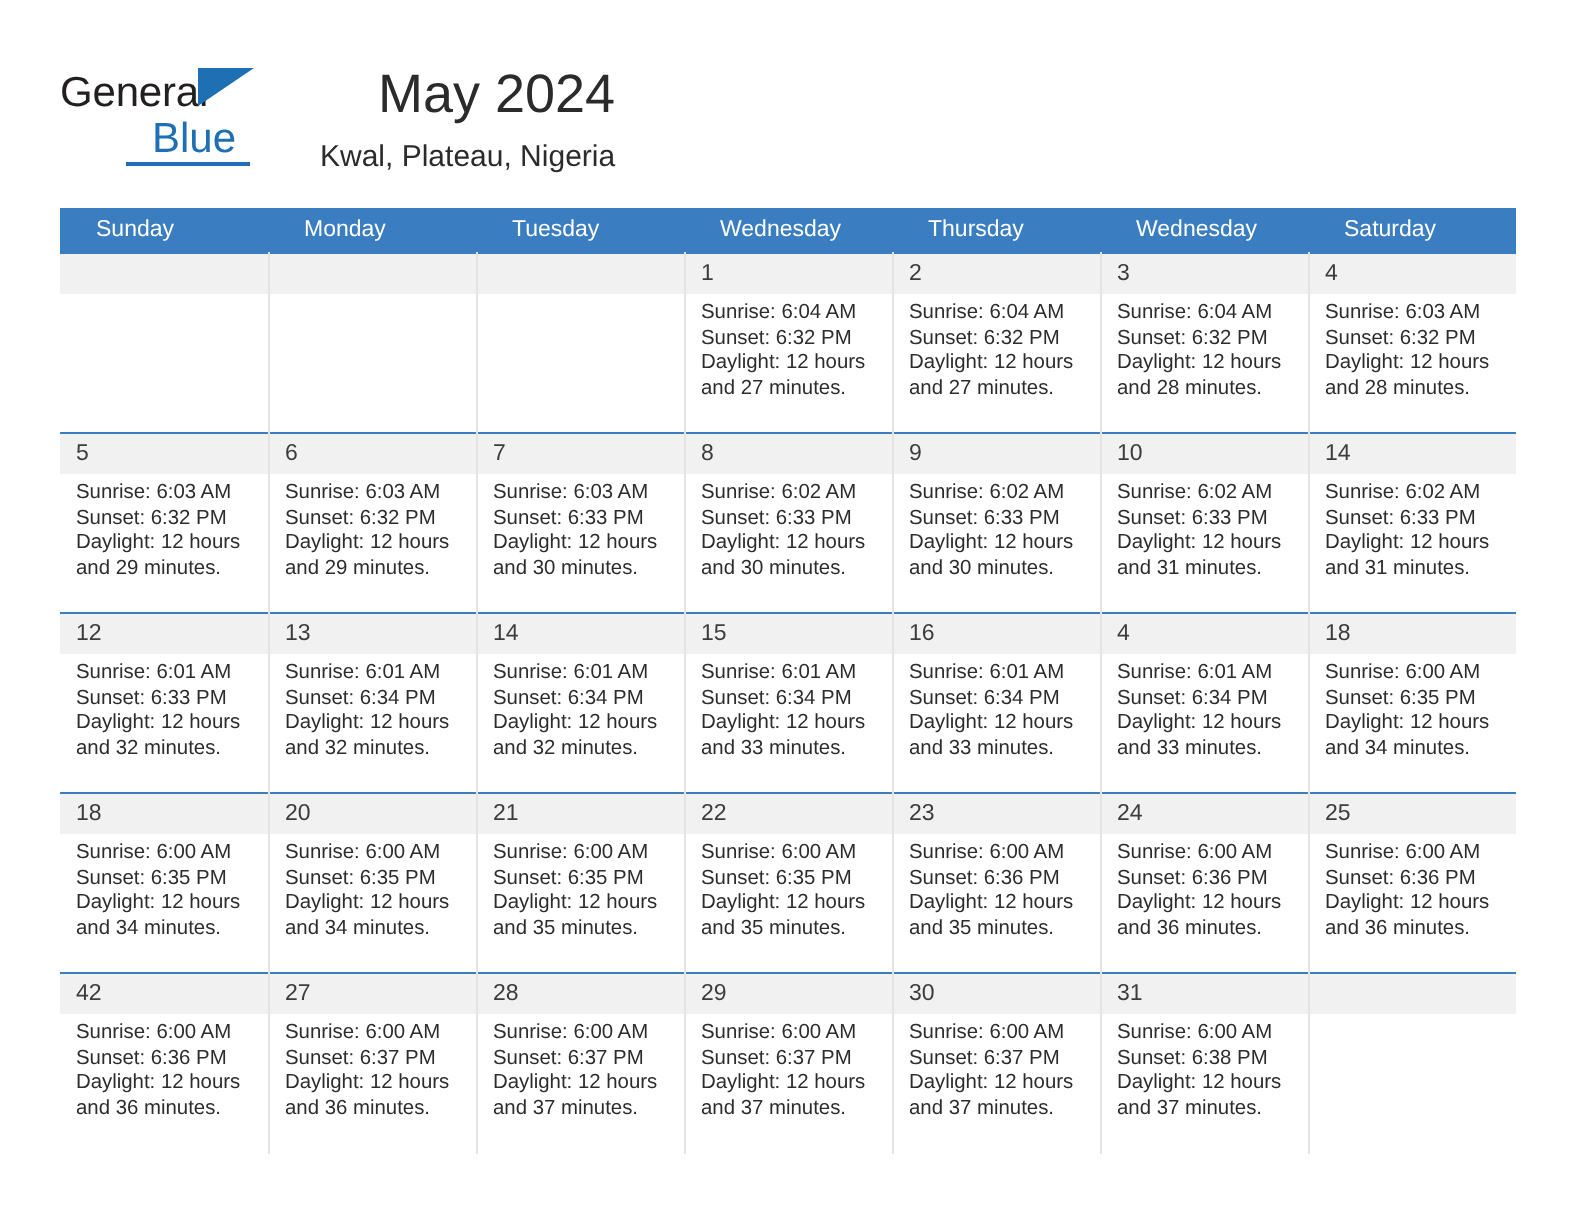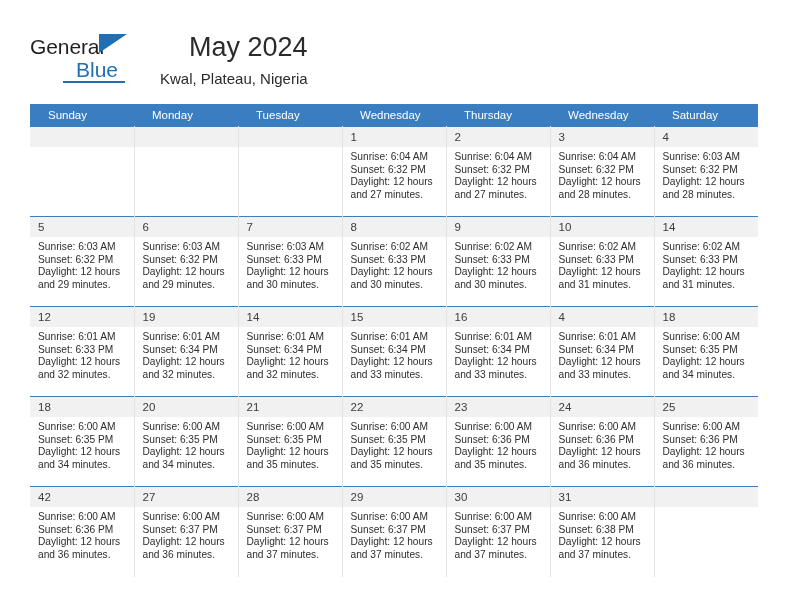--- a/index.html
+++ b/index.html
@@ -293,21 +293,21 @@
             <td>
               <div class="daynum">12</div>
               <div class="info">
                 <div>Sunrise: 6:01 AM</div>
                 <div>Sunset: 6:33 PM</div>
                 <div>Daylight: 12 hours</div>
                 <div>and 32 minutes.</div>
               </div>
             </td>
             <td>
-              <div class="daynum">19</div>
+              <div class="daynum">13</div>
               <div class="info">
                 <div>Sunrise: 6:01 AM</div>
                 <div>Sunset: 6:34 PM</div>
                 <div>Daylight: 12 hours</div>
                 <div>and 32 minutes.</div>
               </div>
             </td>
             <td>
               <div class="daynum">14</div>
               <div class="info">

